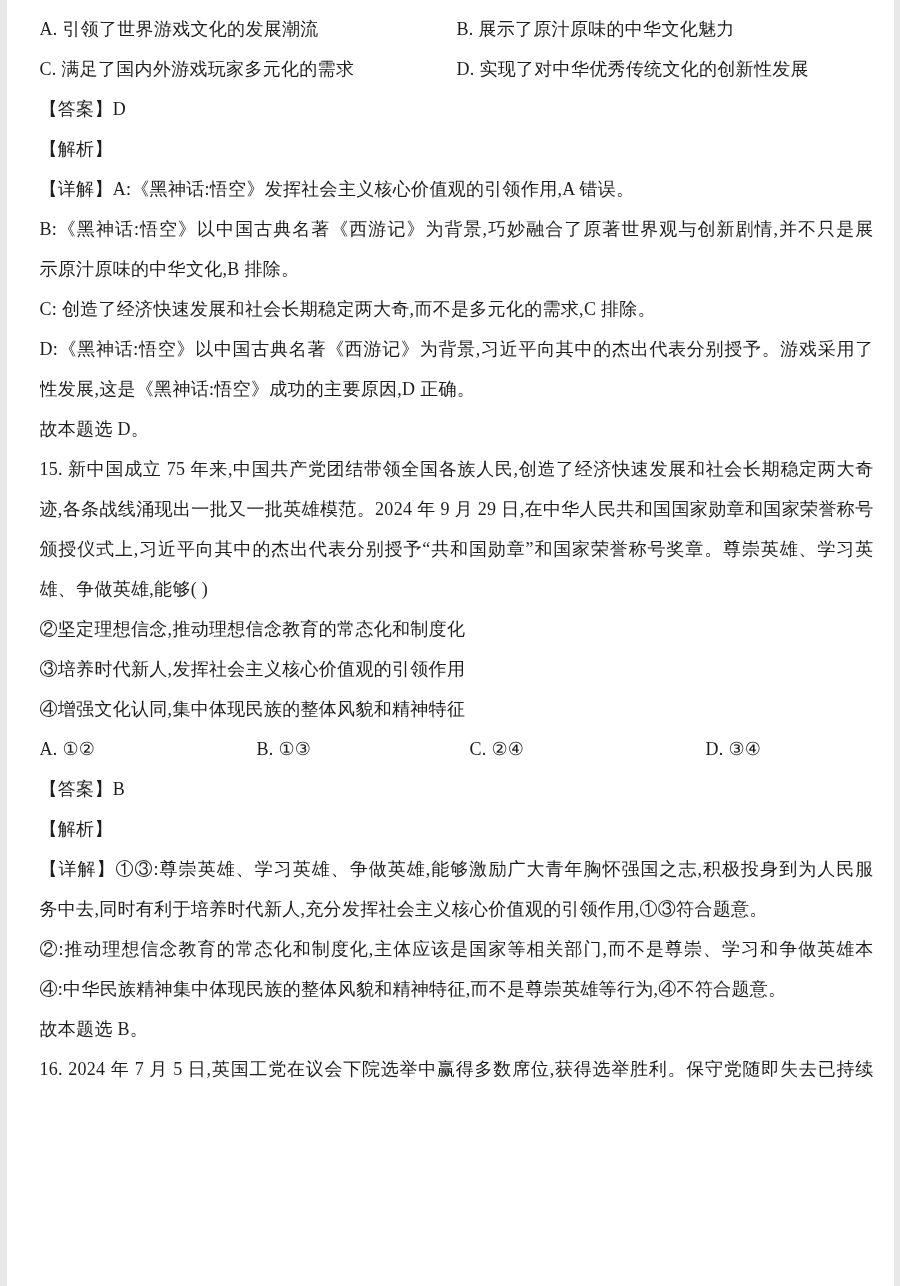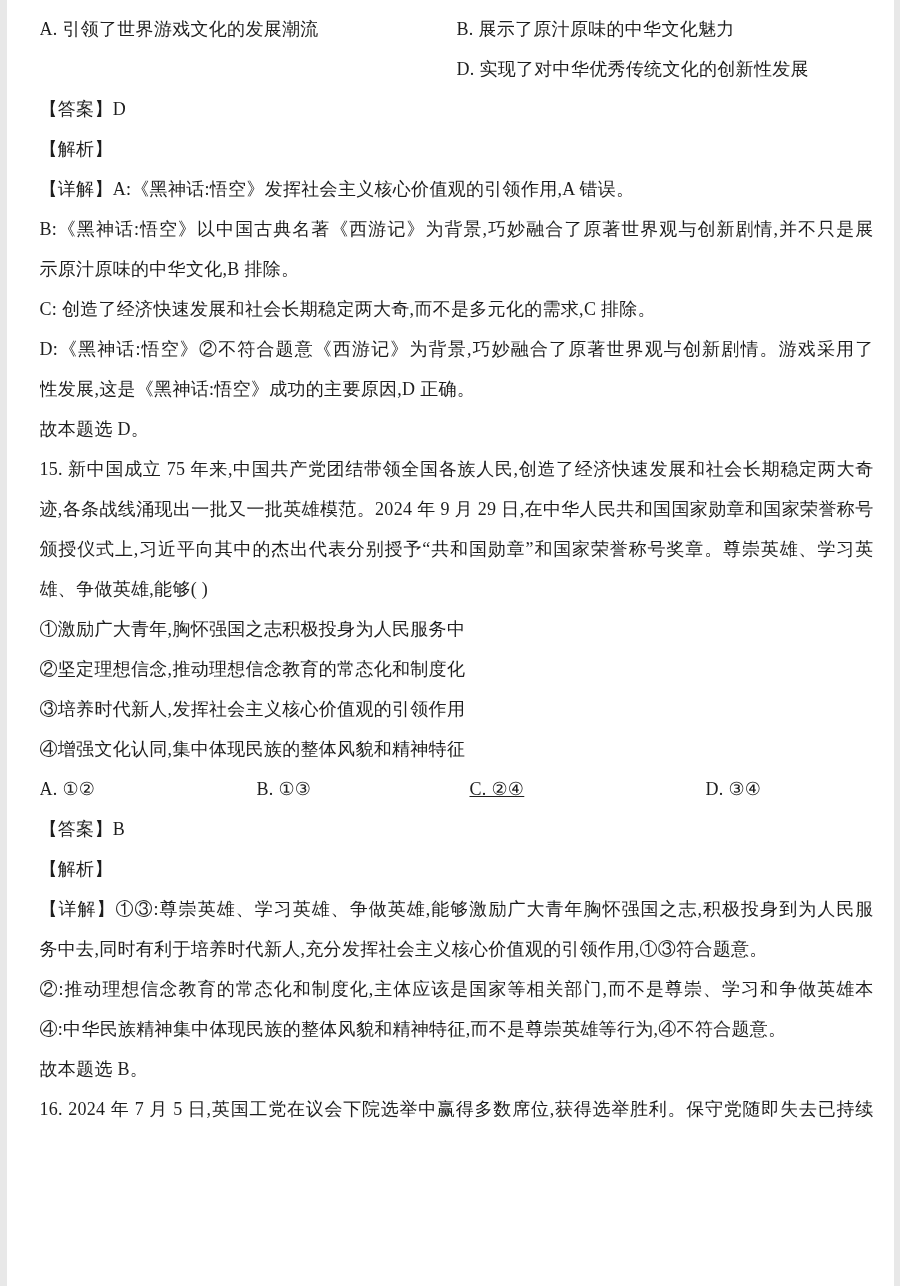--- a/index.html
+++ b/index.html
@@ -31,54 +31,54 @@
     white-space: normal;
     text-align: justify;
     text-align-last: justify;
     text-justify: inter-character;
   }
   .optrow { position: relative; }
   .optrow span { position: absolute; top: 0; white-space: nowrap; }
   .col-a { left: 0; }
   .col-b2 { left: 417px; }   
   .col-b4 { left: 217px; }   
-  .col-c4 { left: 430px; text-decoration: underline; }
+  .col-c4 { left: 430px; }
   .col-d4 { left: 666px; }
 </style>
 </head>
 <body>
 
 <div class="page">
   <div class="content">
 
     <div class="ln optrow">
       <span class="col-a">A. 引领了世界游戏文化的发展潮流</span>
       <span class="col-b2">B. 展示了原汁原味的中华文化魅力</span>
     </div>
     <div class="ln optrow">
+      <span class="col-a">C. 满足了国内外游戏玩家多元化的需求</span>
       <span class="col-b2">D. 实现了对中华优秀传统文化的创新性发展</span>
     </div>
 
     <div class="ln">【答案】D</div>
     <div class="ln">【解析】</div>
 
     <div class="ln">【详解】A:《黑神话:悟空》发挥社会主义核心价值观的引领作用,A 错误。</div>
     <div class="ln full">B:《黑神话:悟空》以中国古典名著《西游记》为背景,巧妙融合了原著世界观与创新剧情,并不只是展</div>
     <div class="ln">示原汁原味的中华文化,B 排除。</div>
     <div class="ln">C: 创造了经济快速发展和社会长期稳定两大奇,而不是多元化的需求,C 排除。</div>
-    <div class="ln full">D:《黑神话:悟空》②不符合题意《西游记》为背景,巧妙融合了原著世界观与创新剧情。游戏采用了</div>
+    <div class="ln full">D:《黑神话:悟空》以中国古典名著《西游记》为背景,习近平向其中的杰出代表分别授予。游戏采用了</div>
     <div class="ln">性发展,这是《黑神话:悟空》成功的主要原因,D 正确。</div>
     <div class="ln">故本题选 D。</div>
 
     <div class="ln full">15. 新中国成立 75 年来,中国共产党团结带领全国各族人民,创造了经济快速发展和社会长期稳定两大奇</div>
     <div class="ln full">迹,各条战线涌现出一批又一批英雄模范。2024 年 9 月 29 日,在中华人民共和国国家勋章和国家荣誉称号</div>
     <div class="ln full">颁授仪式上,习近平向其中的杰出代表分别授予“共和国勋章”和国家荣誉称号奖章。尊崇英雄、学习英</div>
     <div class="ln">雄、争做英雄,能够(    )</div>
 
-    <div class="ln">①激励广大青年,胸怀强国之志积极投身为人民服务中</div>
     <div class="ln">②坚定理想信念,推动理想信念教育的常态化和制度化</div>
     <div class="ln">③培养时代新人,发挥社会主义核心价值观的引领作用</div>
     <div class="ln">④增强文化认同,集中体现民族的整体风貌和精神特征</div>
 
     <div class="ln optrow">
       <span class="col-a">A. ①②</span>
       <span class="col-b4">B. ①③</span>
       <span class="col-c4">C. ②④</span>
       <span class="col-d4">D. ③④</span>
     </div>

